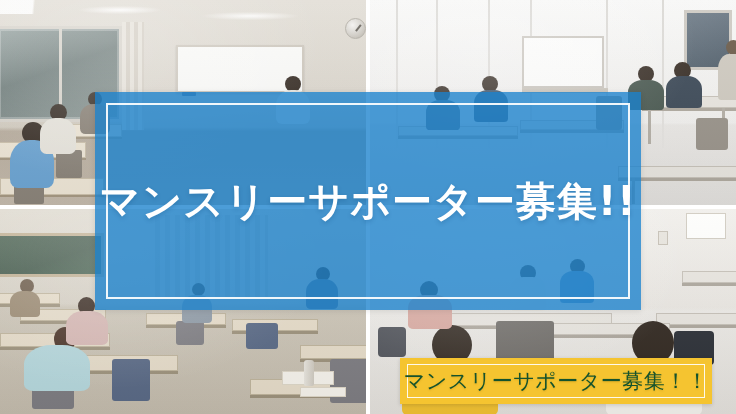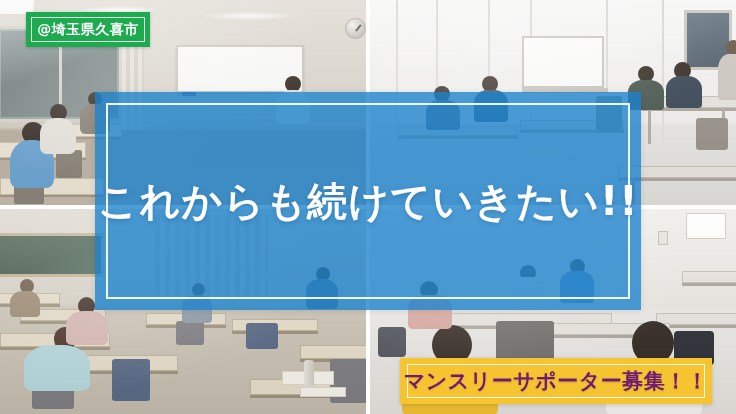--- a/index.html
+++ b/index.html
@@ -248,23 +248,23 @@
     background:#f5c430;
     display:flex; align-items:center; justify-content:center;
     box-shadow:0 1px 4px rgba(0,0,0,0.15);
   }
   .cta-badge .cta-frame{
     position:absolute; left:7px; top:6px; right:7px; bottom:6px;
     border:1px solid rgba(255,255,255,0.9);
   }
   .cta-badge .cta-text{
     position:relative;
-    color:#701a75;
+    color:#14532d;
     font-size:21px;
-    font-weight:700;
+    font-weight:400;
     letter-spacing:0.5px;
     white-space:nowrap;
     text-shadow:0 1px 2px rgba(160,110,0,0.28);
   }
 </style>
 </head>
 <body>
 
 <div id="poster">
 
@@ -410,27 +410,23 @@
       <div class="tee" style="position:absolute; left:140px; top:68px; width:36px; height:34px; background:#e9e6df; border-radius:38% 38% 12% 12%;"></div>
 
       <div class="head4" style="left:200px; top:50px; width:15px; height:15px;"></div>
       <div class="tee" style="position:absolute; left:190px; top:62px; width:34px; height:32px; background:#5c8ab5; border-radius:38% 38% 12% 12%;"></div>
     </div>
   </div>
 
   <div class="blue-banner">
     <div class="inner-frame"></div>
     <div class="title-wrap">
-      <div class="title-line l2">これからも続けていきたい!!</div>
+      <div class="title-line l2">マンスリーサポーター募集!!</div>
     </div>
   </div>
 
-  <div class="loc-badge">
-    <div class="badge-frame"></div>
-    <div class="loc-text">@埼玉県久喜市</div>
-  </div>
 
   <div class="cta-badge">
     <div class="cta-frame"></div>
     <div class="cta-text">マンスリーサポーター募集！！</div>
   </div>
 
 </div>
 
 </body></html>

